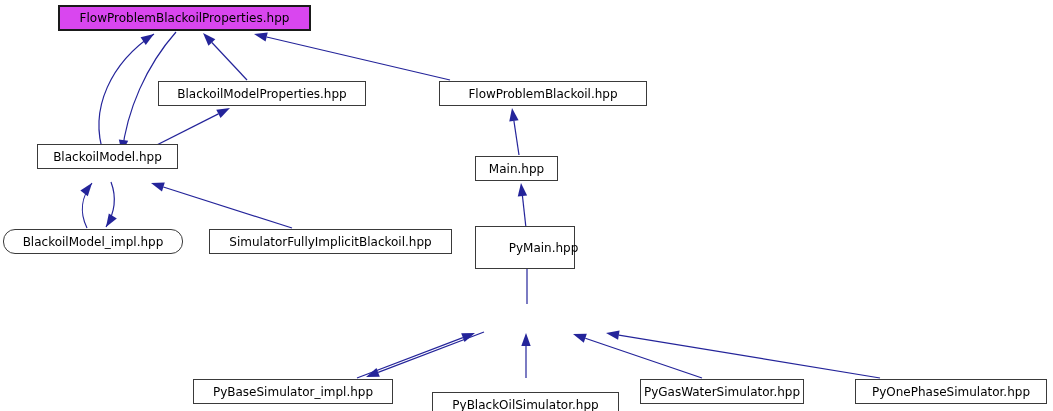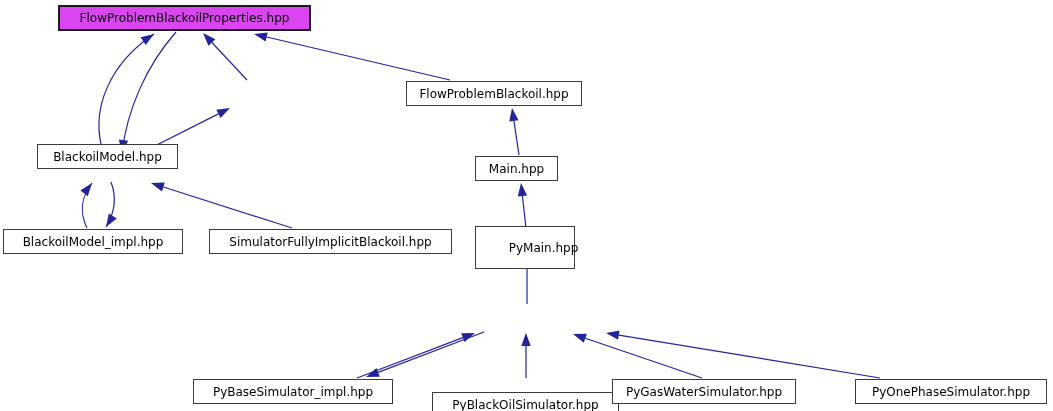--- a/index.html
+++ b/index.html
@@ -63,24 +63,25 @@
       <polygon points="366,377 376.47198355859047,367.9762779104955 379.821434632529,376.75928294882334" fill="#24249a"></polygon>
       <path d="M 526 378 L 526 346" fill="none" stroke="#24249a" stroke-width="1.2"></path>
       <polygon points="526,333 530.7,346 521.3,346" fill="#24249a"></polygon>
       <path d="M 702 378 L 585.3039702411413 338.1967030279862" fill="none" stroke="#24249a" stroke-width="1.2"></path>
       <polygon points="573,334 586.8212397974132,333.74834455618895 583.7867006848694,342.6450614997834" fill="#24249a"></polygon>
       <path d="M 880 378 L 618.8281464606871 335.10681237493037" fill="none" stroke="#24249a" stroke-width="1.2"></path>
       <polygon points="606,333 619.5898401654696,330.4689440391435 618.0664527559046,339.74468071071726" fill="#24249a"></polygon>
     </svg>
   <div class="nodes-layer">
       <div class="node highlighted" style="left: 58px; top: 5px; width: 253px; height: 26px;">FlowProblemBlackoilProperties.hpp</div>
-      <div class="node" style="left: 406px; top: 81px; width: 176px; height: 25px;">FlowProblemBlackoil.hpp</div>
+      <div class="node" style="left: 158px; top: 81px; width: 208px; height: 25px;">BlackoilModelProperties.hpp</div>
+      <div class="node" style="left: 439px; top: 81px; width: 208px; height: 25px;">FlowProblemBlackoil.hpp</div>
       <div class="node" style="left: 37px; top: 144px; width: 141px; height: 25px;">BlackoilModel.hpp</div>
       <div class="node" style="left: 475px; top: 156px; width: 83px; height: 25px;">Main.hpp</div>
-      <div class="node" style="left: 3px; top: 229px; width: 180px; height: 25px;">BlackoilModel_impl.hpp</div>
+      <div class="node" style="left: 3px; top: 229px; width: 180px; height: 25px; border-radius: 12px;">BlackoilModel_impl.hpp</div>
       <div class="node" style="left: 209px; top: 229px; width: 243px; height: 25px;">SimulatorFullyImplicitBlackoil.hpp</div>
       <div class="node" style="left: 475px; top: 226px; width: 100px; height: 43px; padding-left: 37px;">PyMain.hpp</div>
       <div class="node" style="left: 193px; top: 379px; width: 200px; height: 25px;">PyBaseSimulator_impl.hpp</div>
       <div class="node" style="left: 432px; top: 392px; width: 187px; height: 25px;">PyBlackOilSimulator.hpp</div>
-      <div class="node" style="left: 612px; top: 379px; width: 184px; height: 25px;">PyGasWaterSimulator.hpp</div>
+      <div class="node" style="left: 640px; top: 379px; width: 164px; height: 25px;">PyGasWaterSimulator.hpp</div>
       <div class="node" style="left: 855px; top: 379px; width: 192px; height: 25px;">PyOnePhaseSimulator.hpp</div>
     </div>
 </div>
 
 </body></html>

